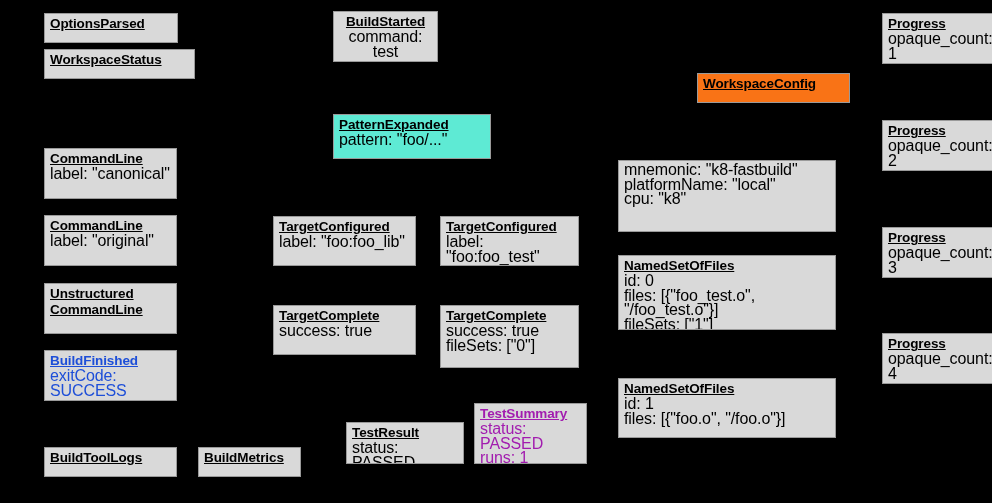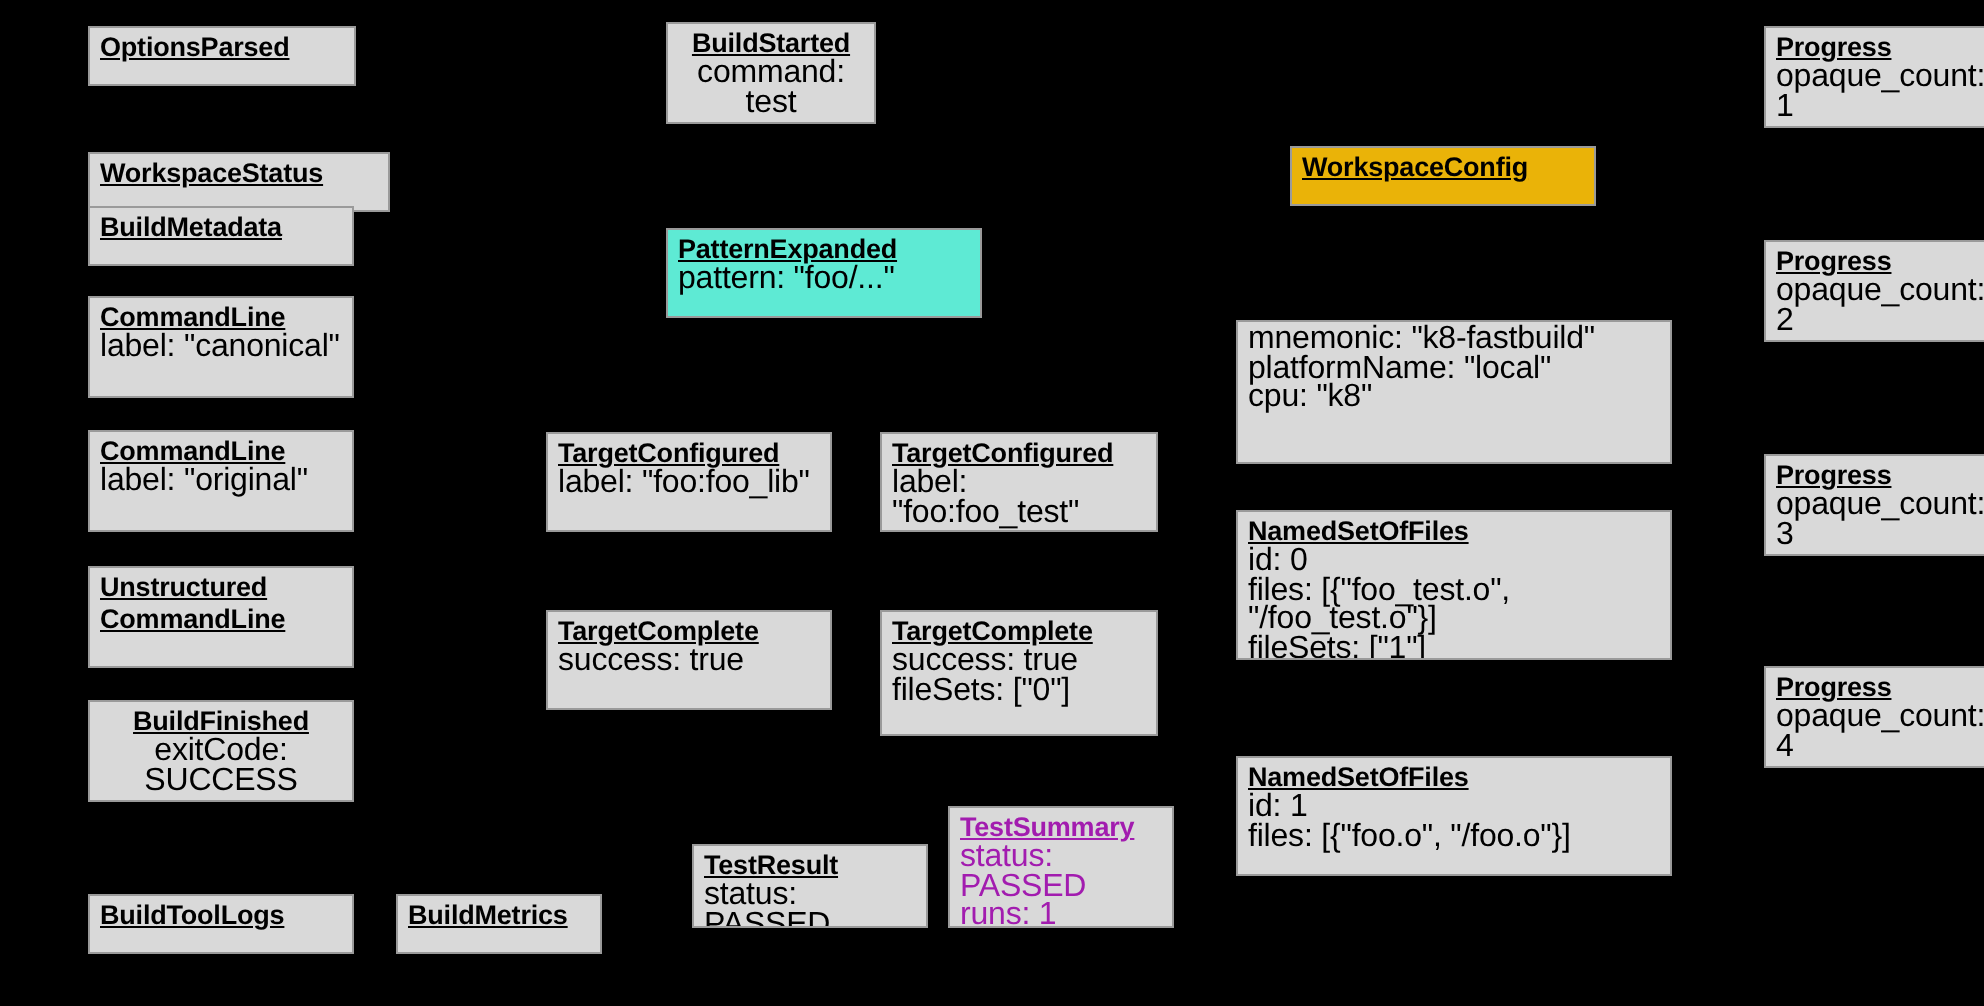--- a/index.html
+++ b/index.html
@@ -48,39 +48,36 @@
     display: none;
   }
 </style>
 </head>
 <body>
 
 <div id="canvas" style="background: rgb(0, 0, 0);">
     <div class="node" style="left: 11px; top: 13px; width: 134px; height: 30px; background: rgb(217, 217, 217); border-color: rgb(154, 154, 154); color: rgb(0, 0, 0);">
       <div class="node-title">OptionsParsed</div>
     </div>
-    <div class="node" style="left: 11px; top: 76px; width: 151px; height: 30px; background: rgb(217, 217, 217); border-color: rgb(154, 154, 154); color: rgb(0, 0, 0);">
+    <div class="node" style="left: 11px; top: 49px; width: 151px; height: 30px; background: rgb(217, 217, 217); border-color: rgb(154, 154, 154); color: rgb(0, 0, 0);">
       <div class="node-title">WorkspaceStatus</div>
-    </div>
-    <div class="node" style="left: 11px; top: 103px; width: 133px; height: 30px; background: rgb(217, 217, 217); border-color: rgb(154, 154, 154); color: rgb(0, 0, 0);">
-      <div class="node-title">BuildMetadata</div>
     </div>
     <div class="node" style="left: 11px; top: 148px; width: 133px; height: 51px; background: rgb(217, 217, 217); border-color: rgb(154, 154, 154); color: rgb(0, 0, 0);">
       <div class="node-title">CommandLine</div>
       <div class="node-fields">label: "canonical"</div>
     </div>
     <div class="node" style="left: 11px; top: 215px; width: 133px; height: 51px; background: rgb(217, 217, 217); border-color: rgb(154, 154, 154); color: rgb(0, 0, 0);">
       <div class="node-title">CommandLine</div>
       <div class="node-fields">label: "original"</div>
     </div>
     <div class="node" style="left: 11px; top: 283px; width: 133px; height: 51px; background: rgb(217, 217, 217); border-color: rgb(154, 154, 154); color: rgb(0, 0, 0);">
       <div class="node-title">Unstructured
 CommandLine</div>
     </div>
-    <div class="node" style="left: 11px; top: 350px; width: 133px; height: 51px; background: rgb(217, 217, 217); border-color: rgb(154, 154, 154); color: #000000; text-align: center;">
+    <div class="node" style="left: 11px; top: 350px; width: 133px; height: 51px; background: rgb(217, 217, 217); border-color: rgb(154, 154, 154); color: #1d4ed8;">
       <div class="node-title">BuildFinished</div>
       <div class="node-fields">exitCode: SUCCESS</div>
     </div>
     <div class="node" style="left: 165px; top: 447px; width: 103px; height: 30px; background: rgb(217, 217, 217); border-color: rgb(154, 154, 154); color: rgb(0, 0, 0);">
       <div class="node-title">BuildMetrics</div>
     </div>
     <div class="node" style="left: 11px; top: 447px; width: 133px; height: 30px; background: rgb(217, 217, 217); border-color: rgb(154, 154, 154); color: rgb(0, 0, 0);">
       <div class="node-title">BuildToolLogs</div>
     </div>
     <div class="node" style="left: 300px; top: 11px; width: 105px; height: 51px; background: rgb(217, 217, 217); border-color: rgb(154, 154, 154); color: rgb(0, 0, 0); text-align: center;">
@@ -110,21 +107,21 @@
     </div>
     <div class="node" style="left: 313px; top: 422px; width: 118px; height: 42px; background: rgb(217, 217, 217); border-color: rgb(154, 154, 154); color: rgb(0, 0, 0);">
       <div class="node-title">TestResult</div>
       <div class="node-fields">status: PASSED</div>
     </div>
     <div class="node" style="left: 441px; top: 403px; width: 113px; height: 61px; background: rgb(217, 217, 217); border-color: rgb(154, 154, 154); color: #a21caf;">
       <div class="node-title">TestSummary</div>
       <div class="node-fields">status: PASSED
 runs: 1</div>
     </div>
-    <div class="node" style="left: 612px; top: 73px; width: 153px; height: 30px; background: #eab308; border-color: rgb(154, 154, 154); color: rgb(0, 0, 0);">
+    <div class="node" style="left: 664px; top: 73px; width: 153px; height: 30px; background: #f97316; border-color: rgb(154, 154, 154); color: rgb(0, 0, 0);">
       <div class="node-title">WorkspaceConfig</div>
     </div>
     <div class="node" style="left: 585px; top: 160px; width: 218px; height: 72px; background: rgb(217, 217, 217); border-color: rgb(154, 154, 154); color: rgb(0, 0, 0);">
       <div class="node-fields">mnemonic: "k8-fastbuild"
 platformName: "local"
 cpu: "k8"</div>
     </div>
     <div class="node" style="left: 585px; top: 255px; width: 218px; height: 75px; background: rgb(217, 217, 217); border-color: rgb(154, 154, 154); color: rgb(0, 0, 0);">
       <div class="node-title">NamedSetOfFiles</div>
       <div class="node-fields">id: 0

